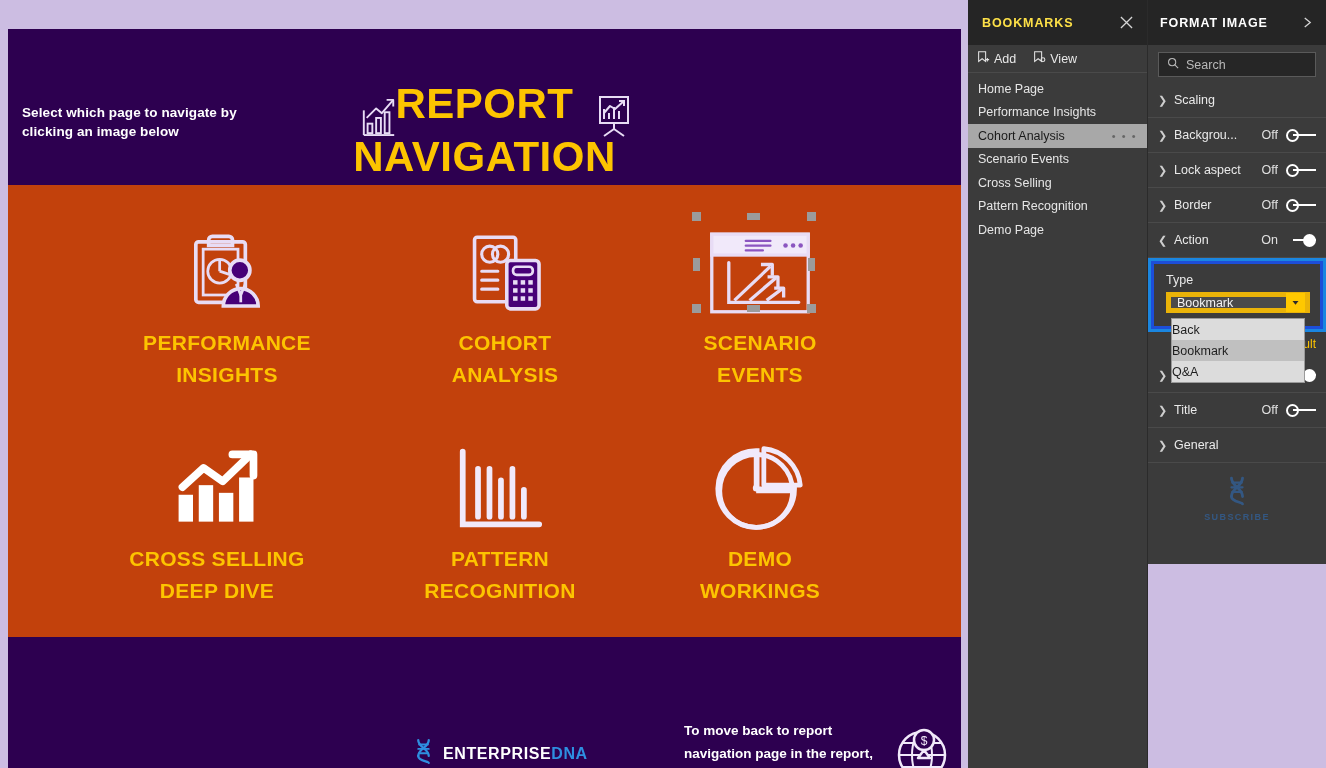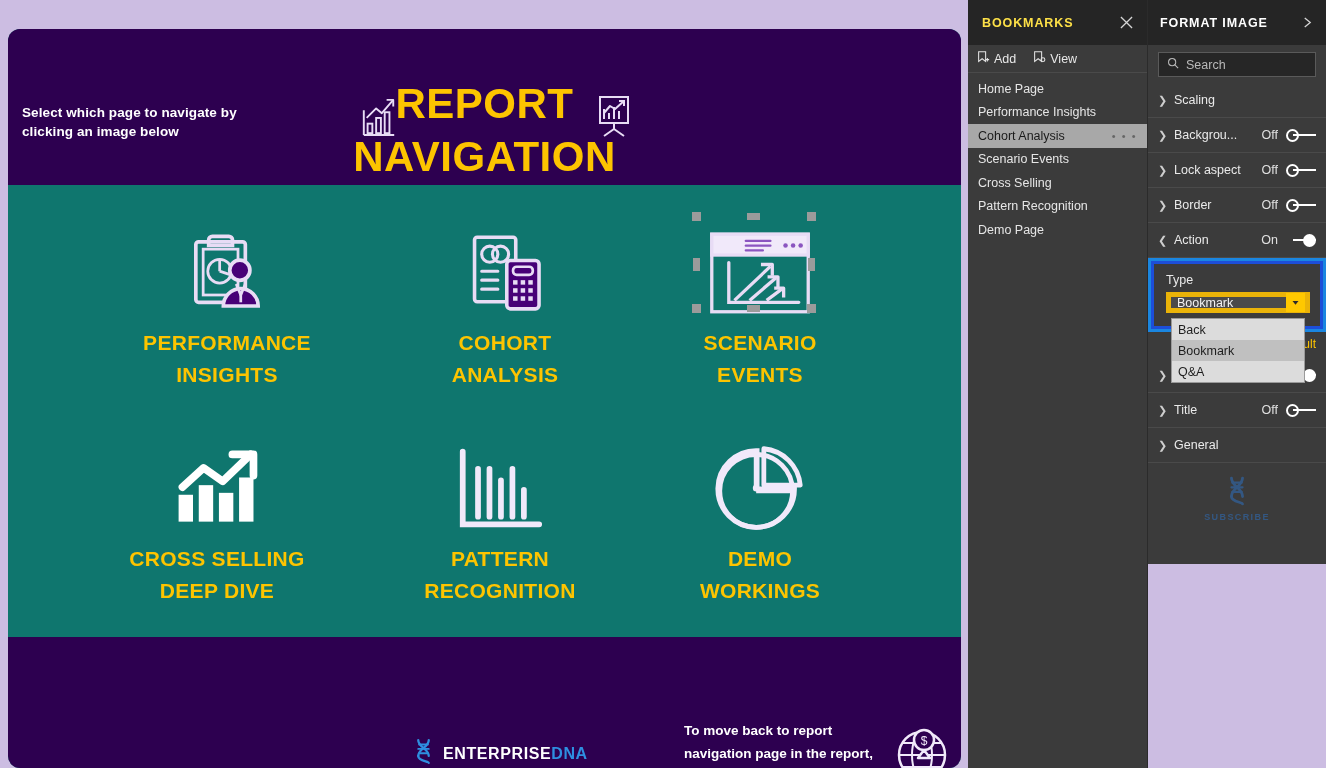--- a/index.html
+++ b/index.html
@@ -11,21 +11,21 @@
   }
   #app { position: relative; width: 1326px; height: 768px; }
 
   
   #canvas-wrap {
     position: absolute; left: 0; top: 0; width: 968px; height: 768px;
     background: #ccbde2;
   }
   #canvas {
     position: absolute; left: 8px; top: 29px; width: 953px; height: 739px;
-    background: #0f766e; overflow: hidden; border-radius: 12px;
+    background: #c2410c; overflow: hidden;
   }
   #report-header {
     position: absolute; left: 0; top: 0; width: 953px; height: 156px;
     background: #2d0050;
   }
   #report-footer {
     position: absolute; left: 0; top: 608px; width: 953px; height: 131px;
     background: #2d0050;
   }
 
@@ -165,21 +165,21 @@
   #combo .arrow {
     width: 19px; height: 19px; background: #ffc800;
     display: flex; align-items: center; justify-content: center;
   }
   #dd-list {
     position: absolute; left: 0; top: 21px; width: 100%;
     background: #dcdcdc; border: 1px solid #9a9a9a; z-index: 5;
   }
   #dd-list .opt {
     height: 21px; display: flex; align-items: center;
-    padding-left: 6px; color: #1e1e1e; font-size: 12.5px; cursor: pointer;
+    padding-left: 0; color: #1e1e1e; font-size: 12.5px; cursor: pointer;
   }
   #dd-list .opt.hover { background: #c0c0c0; }
   #revert {
     text-align: right; color: #fdc400; font-size: 12px;
     padding: 5px 10px 7px 0; cursor: pointer;
   }
   #fm-watermark {
     position: absolute; left: 0; bottom: 42px; width: 178px;
     text-align: center; opacity: .55;
   }

